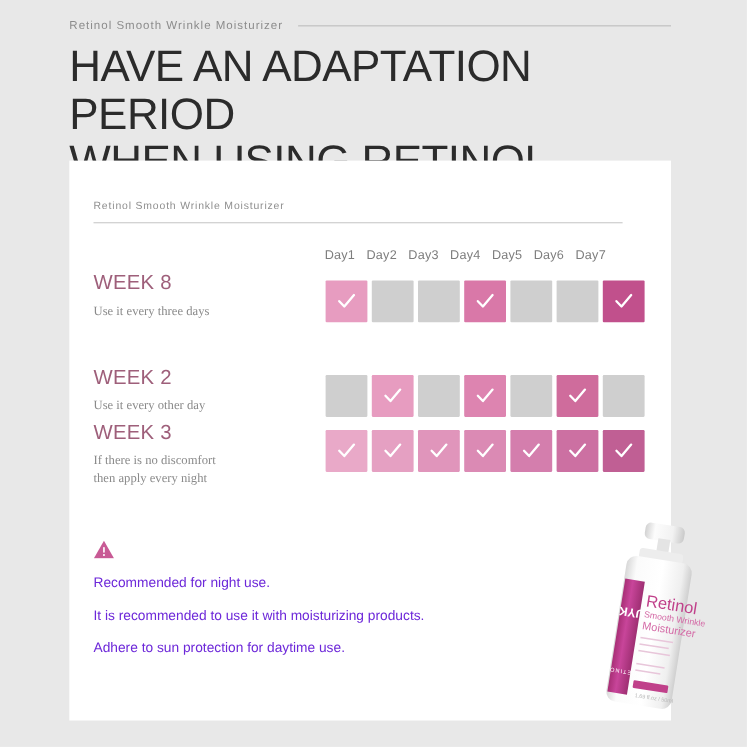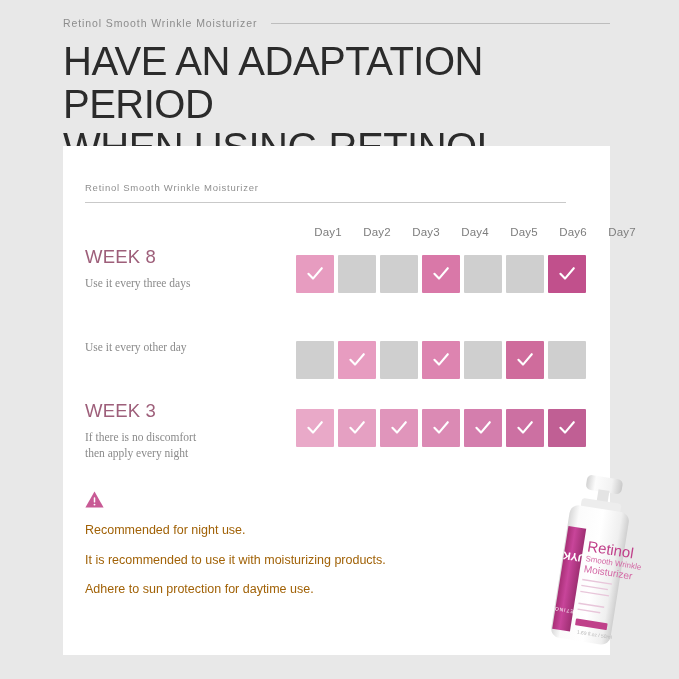--- a/index.html
+++ b/index.html
@@ -72,43 +72,43 @@
     left: 22px;
     top: 56px;
     width: 481px;
     height: 1px;
     background: #c9c9c9;
   }
 
   
   #day-header {
     position: absolute;
-    left: 246px;
+    left: 227px;
     top: 80px;
     display: flex;
-    gap: 11px;
+    gap: 0;
   }
   .day-label {
     width: 38px;
     text-align: center;
     font-size: 11.5px;
     color: #7d7d7d;
     letter-spacing: 0.2px;
   }
 
   
   .week-row {
     position: absolute;
     left: 22px;
     width: 503px;
     height: 64px;
   }
   #week-row-0 { top: 100px; }
   #week-row-1 { top: 186px; }
-  #week-row-2 { top: 254px; }
+  #week-row-2 { top: 236px; }
 
   .week-info {
     position: absolute;
     left: 0;
     top: 0;
     width: 210px;
   }
   .week-title {
     font-size: 18.5px;
     color: #9e5f7a;
@@ -160,21 +160,21 @@
   }
   #warning-icon {
     width: 19px;
     height: 17px;
     margin-bottom: 16px;
   }
   #warning-icon svg { display: block; width: 100%; height: 100%; }
   .note-line {
     font-size: 12.5px;
     line-height: 1;
-    color: #a16207;
+    color: #6d28d9;
     margin-bottom: 17px;
     white-space: nowrap;
   }
   .note-line:last-child { margin-bottom: 12px; }
 
   
   #product-bottle {
     position: absolute;
     left: 455px;
     top: 325px;
@@ -240,20 +240,21 @@
           <span class="check">
             <svg viewBox="0 0 20 20">
               <path d="M3.4 10.2 L8 15 L16.8 4.6" fill="none" stroke="#ffffff" stroke-width="2.1" stroke-linecap="round" stroke-linejoin="round"></path>
             </svg>
           </span>
         </div>
       </div>
     </div>
   <div class="week-row" id="week-row-1">
       <div class="week-info">
+        <div class="week-title">WEEK 2</div>
         <div class="week-sub">Use it every other day</div>
       </div>
       <div class="swatch-strip">
         <div class="swatch" style="background: rgb(207, 207, 207);"></div>
         <div class="swatch on" style="background: rgb(231, 156, 192);">
           <span class="check">
             <svg viewBox="0 0 20 20">
               <path d="M3.4 10.2 L8 15 L16.8 4.6" fill="none" stroke="#ffffff" stroke-width="2.1" stroke-linecap="round" stroke-linejoin="round"></path>
             </svg>
           </span>

